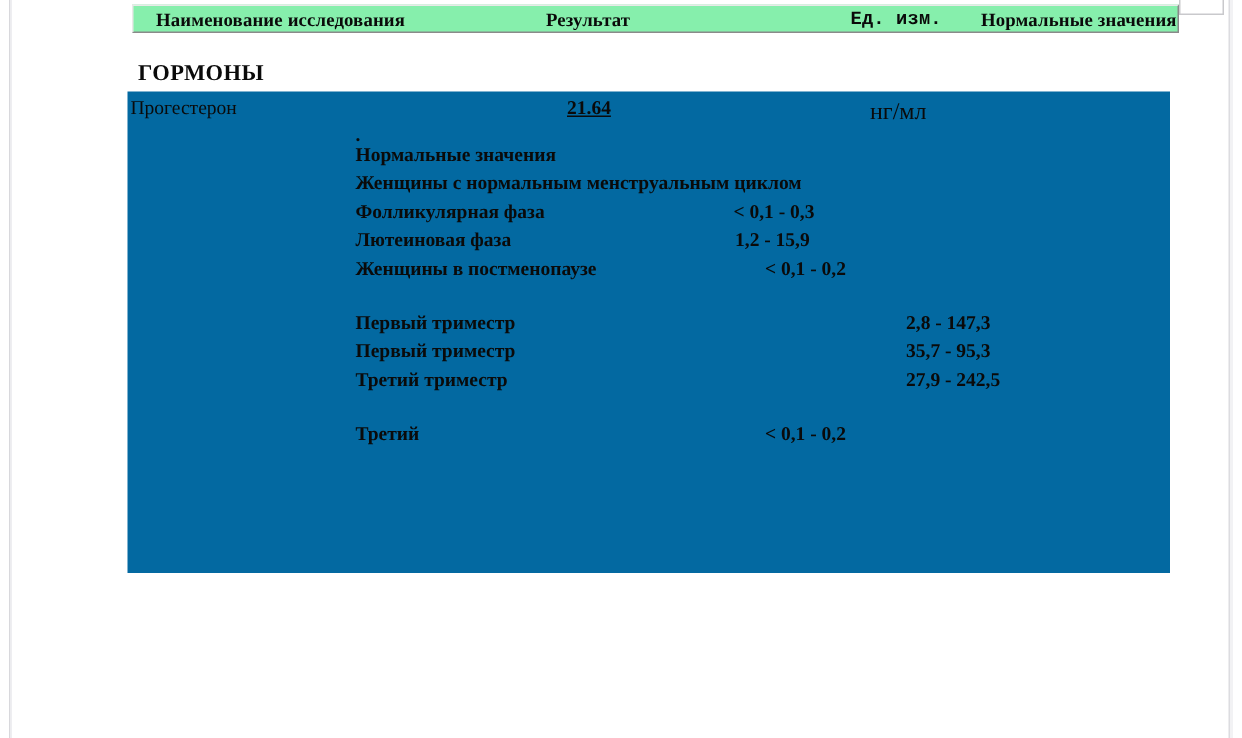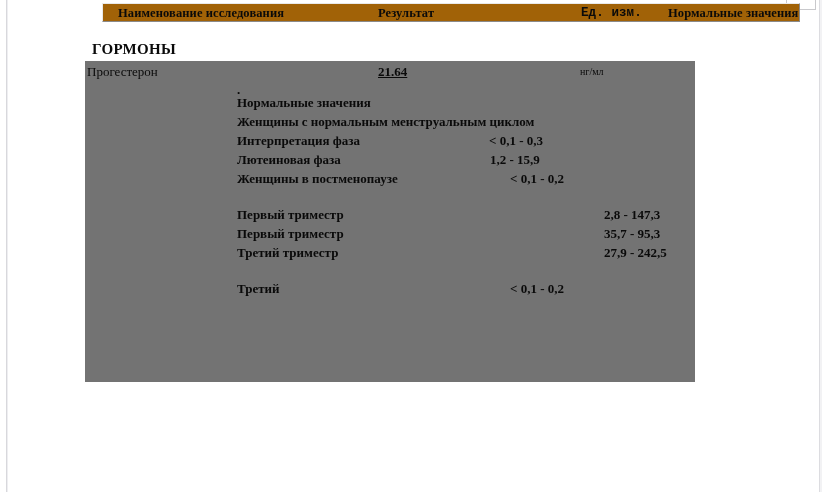--- a/index.html
+++ b/index.html
@@ -46,23 +46,23 @@
     position: absolute;
     left: 786px; top: -6px;
     width: 28px; height: 14px;
     border: 1px solid #c9c9cc;
     background: #ffffff;
   }
 
   
   .table-header {
     position: absolute;
-    left: 102px; top: 3px;
+    left: 88px; top: 3px;
     width: 698px; height: 19px;
-    background: #a16207;
+    background: #86efac;
     border-top: 1px solid #e9e9e9;
     border-left: 1px solid #e9e9e9;
     border-right: 1px solid #8a8a8a;
     border-bottom: 1px solid #8a8a8a;
     box-sizing: border-box;
   }
   .table-header .th {
     position: absolute;
     top: 2px;
     font-weight: bold;
@@ -81,22 +81,22 @@
     left: 92px; top: 41px;
     font-weight: bold;
     font-size: 15px;
     letter-spacing: 0.3px;
   }
 
   
   .result-block {
     position: absolute;
     left: 85px; top: 61px;
-    width: 610px; height: 321px;
-    background: #737373;
+    width: 695px; height: 321px;
+    background: #0369a1;
   }
 
   
   .analyte-row {
     position: absolute;
     left: 0; top: 3px;
     width: 100%;
     height: 18px;
   }
   .analyte-name {
@@ -107,21 +107,21 @@
   .analyte-result {
     position: absolute;
     left: 293px; top: 0;
     font-size: 13px;
     font-weight: bold;
     text-decoration: underline;
   }
   .analyte-units {
     position: absolute;
     left: 495px; top: 2px;
-    font-size: 10px;
+    font-size: 16px;
   }
 
   
   .ref-notes {
     position: absolute;
     left: 152px; top: 24px;
     width: 540px;
   }
   .dot-marker {
     font-size: 13px;
@@ -192,21 +192,21 @@
 
     <div class="ref-line">
       <span class="ref-label">Нормальные значения</span>
     </div>
 
     <div class="ref-line">
       <span class="ref-label">Женщины с нормальным менструальным циклом</span>
     </div>
 
     <div class="ref-line">
-      <span class="ref-label">Интерпретация фаза</span>
+      <span class="ref-label">Фолликулярная фаза</span>
       <span class="ref-value v-narrow">&lt; 0,1 - 0,3</span>
     </div>
 
     <div class="ref-line">
       <span class="ref-label">Лютеиновая фаза</span>
       <span class="ref-value v-lut">1,2 - 15,9</span>
     </div>
 
     <div class="ref-line">
       <span class="ref-label">Женщины в постменопаузе</span>

